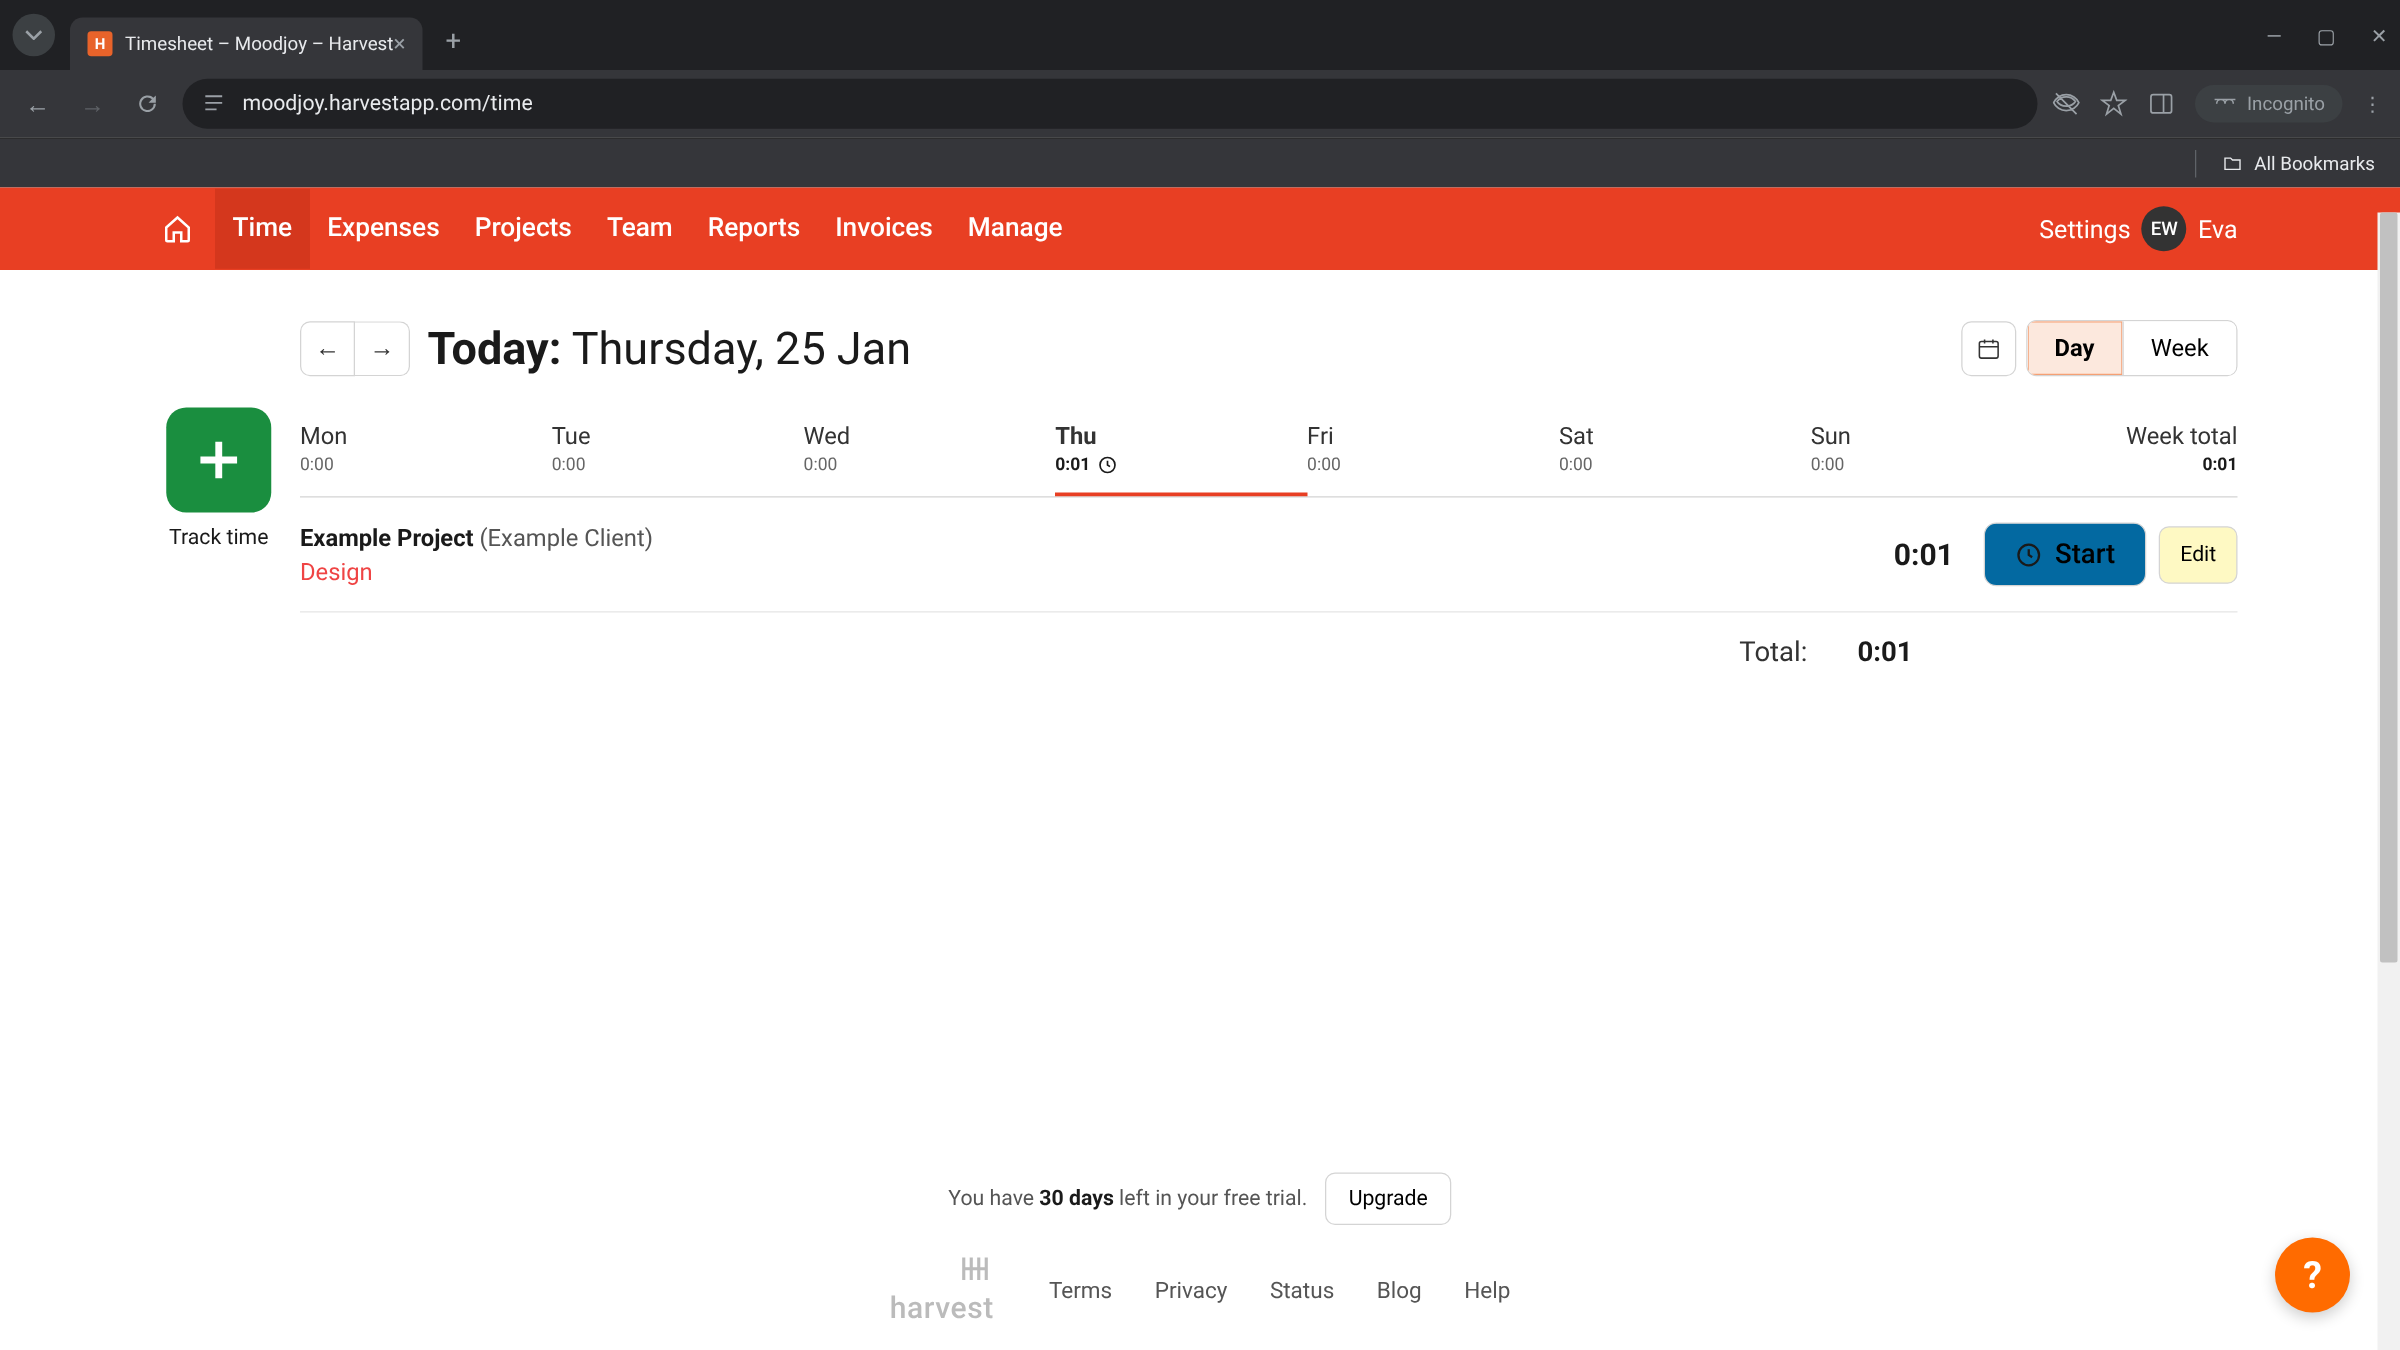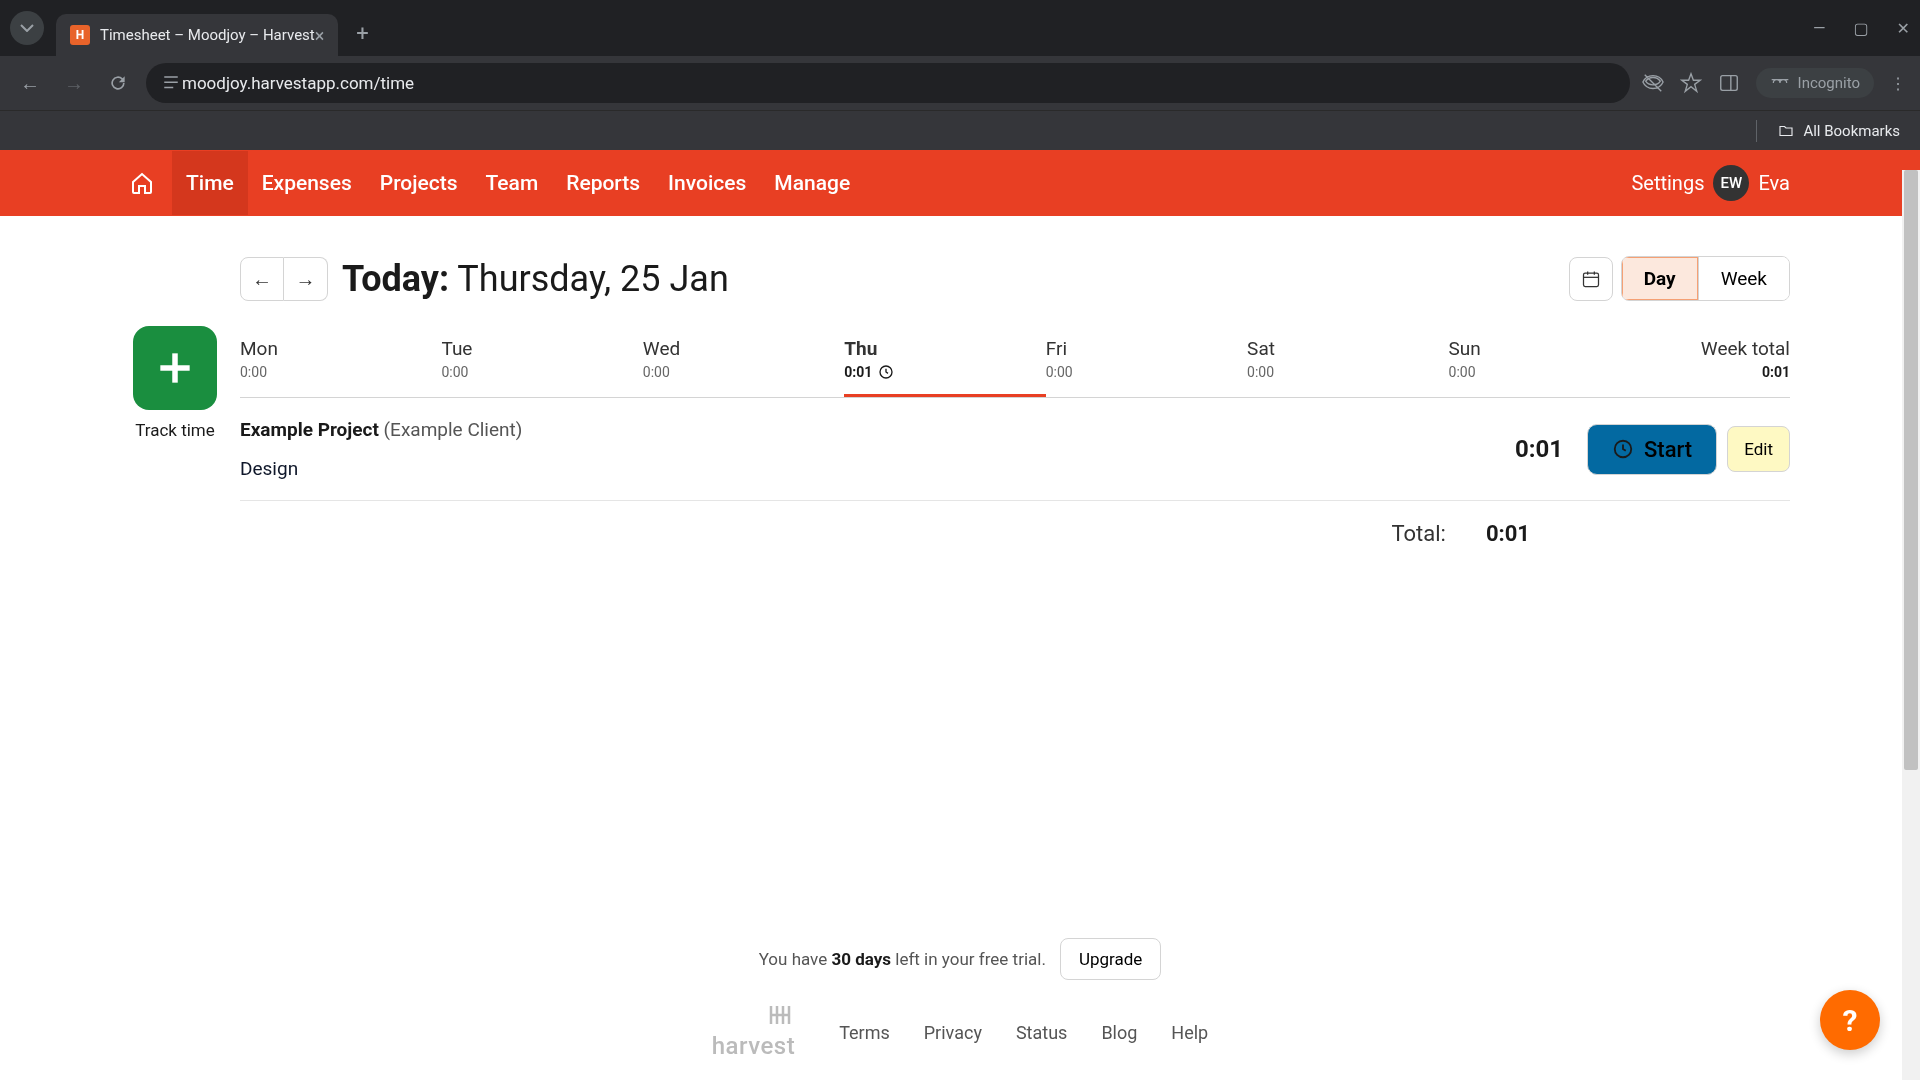--- a/index.html
+++ b/index.html
@@ -9,21 +9,21 @@
 .browser-top { background: #202124; height: 56px; display: flex; align-items: center; padding: 0 10px; }
 .tab-dropdown { width: 34px; height: 34px; background: #3c4043; border-radius: 50%; display: flex; align-items: center; justify-content: center; color: #9aa0a6; margin-right: 12px; }
 .tab { background: #35363a; height: 42px; border-radius: 10px 10px 0 0; display: flex; align-items: center; padding: 0 14px; margin-top: 14px; color: #e8eaed; font-size: 15px; min-width: 260px; }
 .tab-favicon { width: 20px; height: 20px; background: #e8632a; border-radius: 3px; margin-right: 10px; display: flex; align-items: center; justify-content: center; color: #fff; font-size: 12px; font-weight: bold; }
 .tab-close { margin-left: auto; color: #9aa0a6; font-size: 18px; }
 .new-tab { color: #9aa0a6; font-size: 22px; margin-left: 18px; margin-top: 10px; }
 .window-controls { margin-left: auto; display: flex; gap: 28px; color: #9aa0a6; font-size: 16px; }
 
 .browser-toolbar { background: #35363a; height: 54px; display: flex; align-items: center; padding: 0 14px; gap: 12px; color: #9aa0a6; }
 .nav-btn { width: 32px; height: 32px; display: flex; align-items: center; justify-content: center; font-size: 20px; }
-.url-bar { flex: 1; background: #202124; height: 40px; border-radius: 20px; display: flex; align-items: center; padding: 0 16px; color: #e8eaed; font-size: 17px; gap: 2px; }
+.url-bar { flex: 1; background: #202124; height: 40px; border-radius: 20px; display: flex; align-items: center; padding: 0 16px; color: #e8eaed; font-size: 17px; gap: 14px; }
 .url-icon { color: #9aa0a6; }
 .toolbar-right { display: flex; align-items: center; gap: 16px; }
 .incognito-badge { background: #3c4043; border-radius: 18px; padding: 6px 14px; display: flex; align-items: center; gap: 8px; font-size: 15px; }
 
 .bookmarks-bar { background: #35363a; height: 40px; display: flex; align-items: center; justify-content: flex-end; padding: 0 20px; color: #e8eaed; font-size: 15px; border-top: 1px solid #2a2a2a; }
 .bookmarks-sep { width: 1px; height: 22px; background: #5f6368; margin-right: 20px; }
 .bookmark-item { display: flex; align-items: center; gap: 8px; }
 
 
 .app-nav { background: #e83f23; height: 66px; display: flex; align-items: center; padding: 0 130px; position: relative; }
@@ -63,21 +63,21 @@
 .day-cell.active .day-time { font-weight: 700; color: #1a1a1a; }
 .week-total { text-align: right; padding: 10px 0 14px 0; min-width: 140px; }
 .week-total .day-name { font-weight: 400; }
 .week-total .day-time { font-weight: 700; color: #1a1a1a; justify-content: flex-end; }
 
 .entry-row { display: flex; align-items: center; margin-left: 110px; padding: 20px 0; border-bottom: 1px solid #e5e5e5; }
 .entry-info { flex: 1; }
 .entry-project { font-size: 19px; color: #1a1a1a; }
 .entry-project strong { font-weight: 700; }
 .entry-client { font-weight: 400; color: #555; }
-.entry-task { font-size: 19px; color: #0f172a; margin-top: 16px; }
+.entry-task { font-size: 19px; color: #ef4444; margin-top: 4px; }
 .entry-duration { font-size: 24px; font-weight: 700; color: #1a1a1a; margin-right: 24px; }
 .start-btn { border: 1px solid #d4d4d4; background: #0369a1; border-radius: 10px; padding: 12px 24px; font-size: 22px; font-weight: 500; display: flex; align-items: center; gap: 10px; margin-right: 10px; }
 .edit-btn { border: 1px solid #d4d4d4; background: #fef9c3; border-radius: 8px; padding: 12px 16px; font-size: 17px; }
 
 .total-row { display: flex; align-items: center; margin-left: 110px; padding: 20px 0; font-size: 22px; }
 .total-label { margin-left: auto; color: #333; margin-right: 40px; }
 .total-value { font-weight: 700; color: #1a1a1a; margin-right: 260px; }
 
 
 .footer { position: absolute; bottom: 20px; left: 0; right: 0; text-align: center; }

